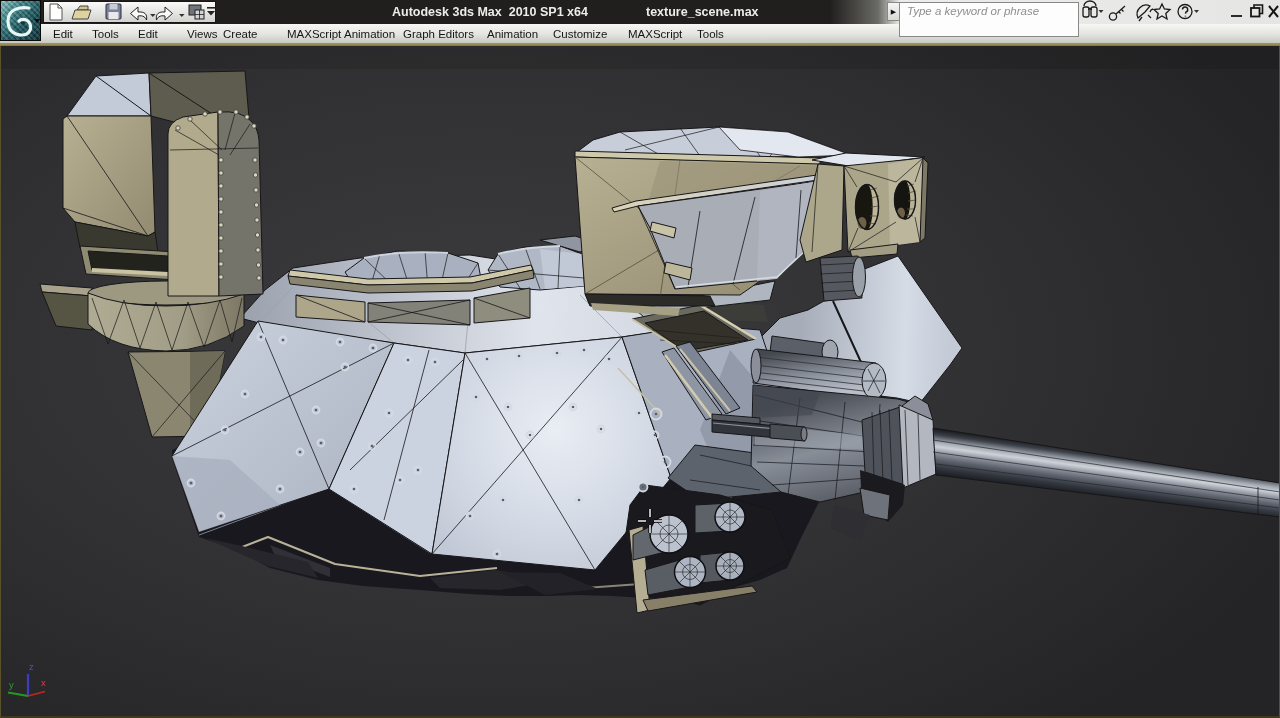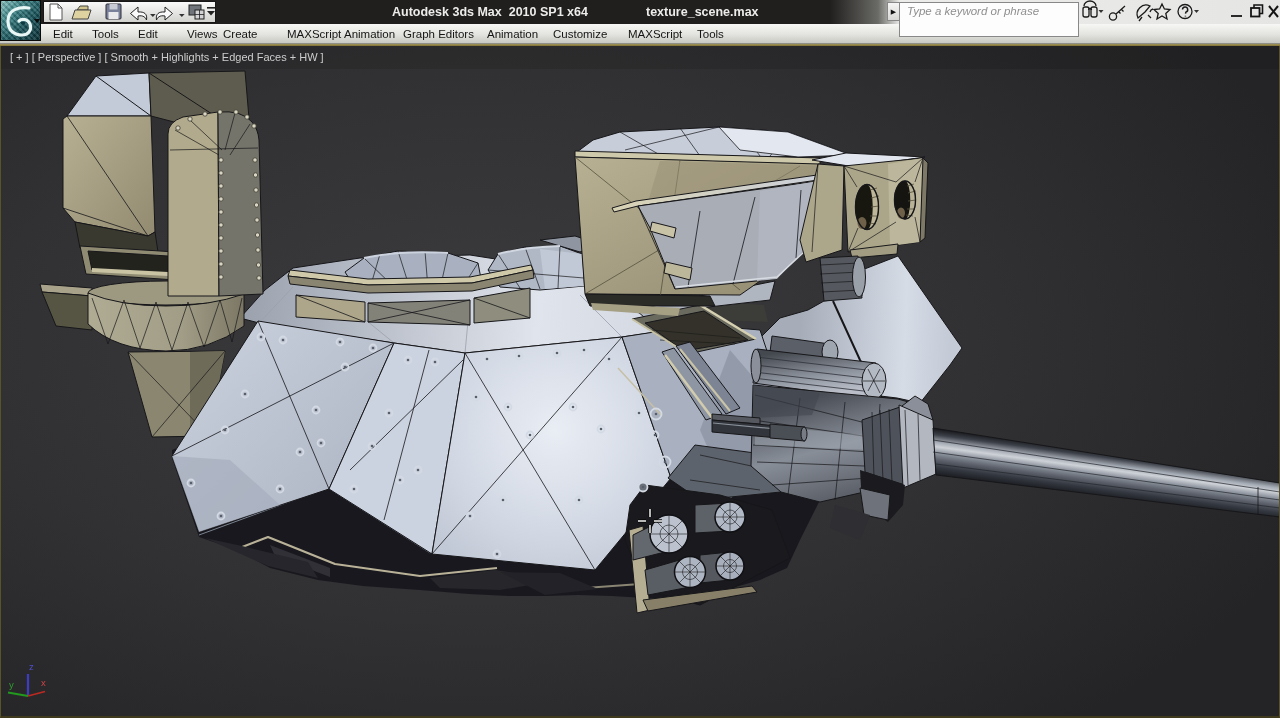--- a/index.html
+++ b/index.html
@@ -475,16 +475,15 @@
 
    <g stroke="#0a0a0a" stroke-width="3.4" fill="none">
     <path d="M650,509 L650,517 M650,525 L650,533 M638,521 L646,521 M654,521 L662,521"></path>
    </g>
    <g stroke="#f2f2f2" stroke-width="1.5" fill="none">
     <path d="M650,509 L650,517 M650,525 L650,533 M638,521 L646,521 M654,521 L662,521"></path>
    </g>
 
   </svg>
   <div style="position:absolute;left:0;top:0;width:1280px;height:23px;background:rgba(0,0,0,0.10);"></div>
-      <div id="vplabel">[ + ] [ Perspective ] [ Smooth + Highlights + Edged Faces + HW ]</div>
  </div>
  <div id="vpborders"></div>
 </div>
 
 </body></html>

